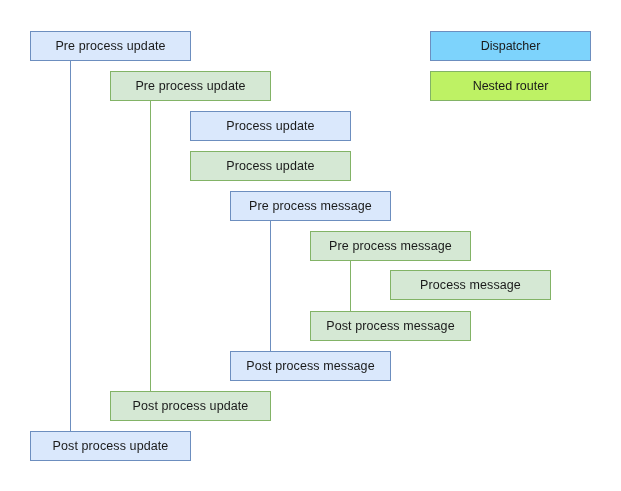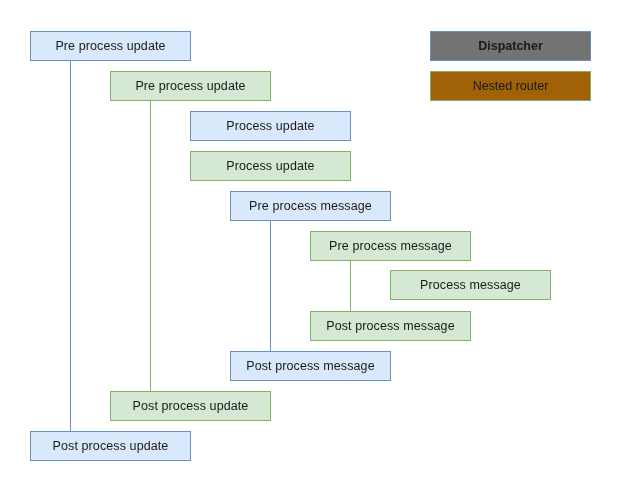--- a/index.html
+++ b/index.html
@@ -55,26 +55,25 @@
     justify-content: center;
     font-size: 12.5px;
     line-height: 1;
     color: #1a1a1a;
     white-space: nowrap;
     border-width: 1px;
     border-style: solid;
     z-index: 2;
   }
   .legend-node.blue {
-    background: #737373;
+    background: #7dd3fc;
     border-color: #6c8ebf;
-    font-weight: bold;
   }
   .legend-node.green {
-    background: #a16207;
+    background: #bef264;
     border-color: #82b366;
   }
 </style>
 </head>
 <body>
 
 <div id="canvas">
 
   <div class="connector blue" style="left:70px;top:61px;height:370px;"></div>
   <div class="connector green" style="left:150px;top:101px;height:290px;"></div>

